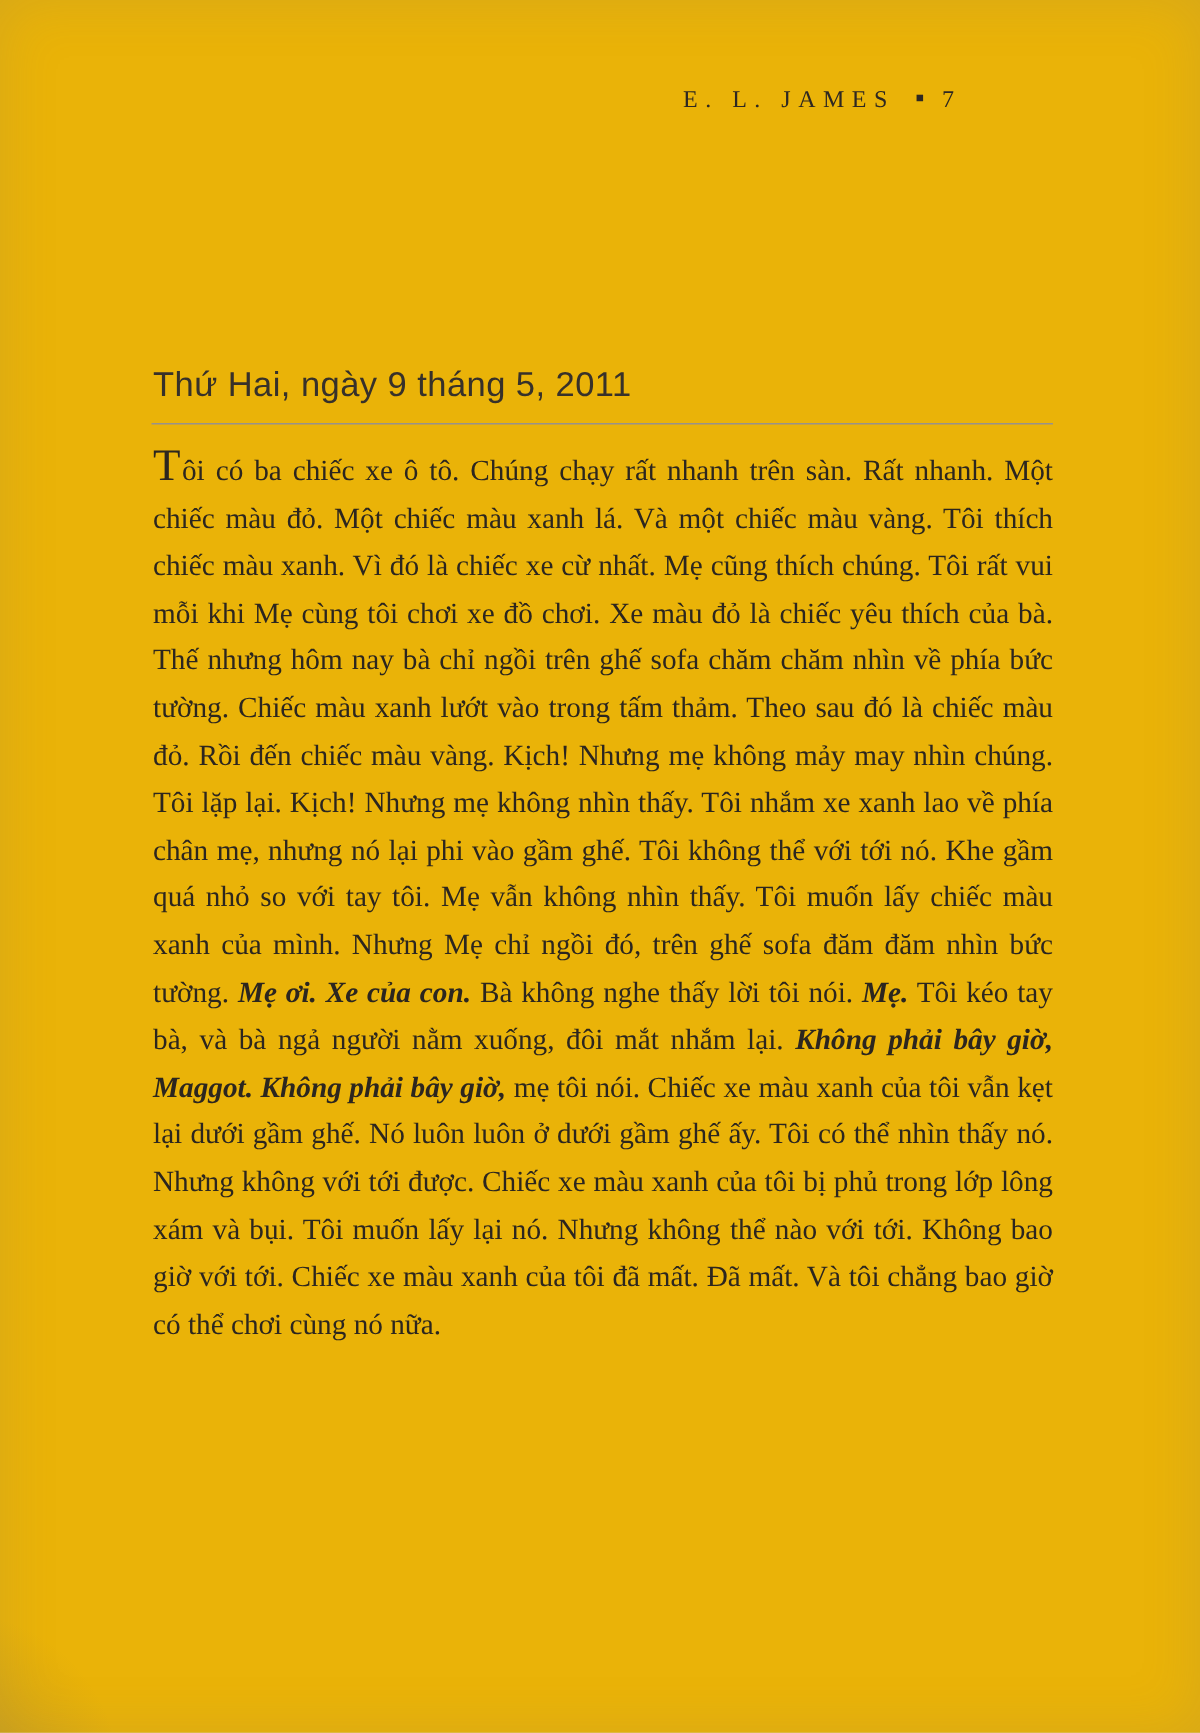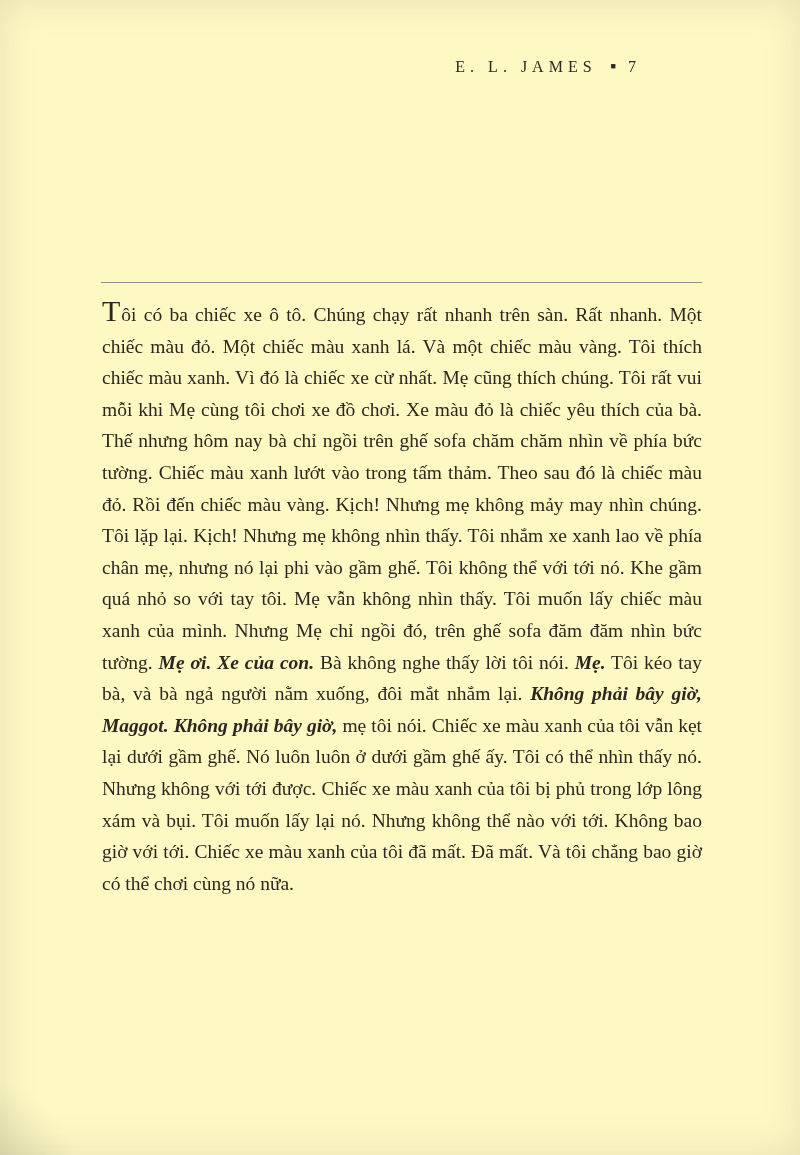--- a/index.html
+++ b/index.html
@@ -9,21 +9,21 @@
   body {
     width: 800px;
     height: 1155px;
     background: #e8e6e1;
     font-family: "Liberation Serif", serif;
   }
   .page {
     position: relative;
     width: 800px;
     height: 1155px;
-    background: #fef9c3;
+    background: #eab308;
     overflow: hidden;
     color: #2c261f;
     box-shadow: inset 0 0 38px rgba(120,115,105,0.18);
   }
   .running-head {
     position: absolute;
     top: 58px;
     left: 0;
     width: 636px;
     text-align: right;
@@ -96,20 +96,21 @@
 </style>
 </head>
 <body>
 
 <div class="page">
 
   <header class="running-head">
     <span>E. L. JAMES</span><span class="sq">■</span><span class="pagenum">7</span>
   </header>
 
+  <h1 class="chapter-heading">Thứ Hai, ngày 9 tháng 5, 2011</h1>
 
   <hr class="rule">
 
   <p class="body-text"><span class="dropcap">T</span><span><span>ôi có ba chiếc xe ô tô. Chúng chạy rất nhanh trên sàn. Rất nhanh. Một chiếc màu đỏ. Một chiếc màu xanh lá. Và một chiếc màu vàng. Tôi thích chiếc màu xanh. Vì đó là chiếc xe cừ nhất. Mẹ cũng thích chúng. Tôi rất vui mỗi khi Mẹ cùng tôi chơi xe đồ chơi. Xe màu đỏ là chiếc yêu thích của bà. Thế nhưng hôm nay bà chỉ ngồi trên ghế sofa chăm chăm nhìn về phía bức tường. Chiếc màu xanh lướt vào trong tấm thảm. Theo sau đó là chiếc màu đỏ. Rồi đến chiếc màu vàng. Kịch! Nhưng mẹ không mảy may nhìn chúng. Tôi lặp lại. Kịch! Nhưng mẹ không nhìn thấy. Tôi nhắm xe xanh lao về phía chân mẹ, nhưng nó lại phi vào gầm ghế. Tôi không thể với tới nó. Khe gầm quá nhỏ so với tay tôi. Mẹ vẫn không nhìn thấy. Tôi muốn lấy chiếc màu xanh của mình. Nhưng Mẹ chỉ ngồi đó, trên ghế sofa đăm đăm nhìn bức tường. </span><span class="italic">Mẹ ơi. Xe của con.</span><span> Bà không nghe thấy lời tôi nói. </span><span class="italic">Mẹ.</span><span> Tôi kéo tay bà, và bà ngả người nằm xuống, đôi mắt nhắm lại. </span><span class="italic">Không phải bây giờ, Maggot. Không phải bây giờ,</span><span> mẹ tôi nói. Chiếc xe màu xanh của tôi vẫn kẹt lại dưới gầm ghế. Nó luôn luôn ở dưới gầm ghế ấy. Tôi có thể nhìn thấy nó. Nhưng không với tới được. Chiếc xe màu xanh của tôi bị phủ trong lớp lông xám và bụi. Tôi muốn lấy lại nó. Nhưng không thể nào với tới. Không bao giờ với tới. Chiếc xe màu xanh của tôi đã mất. Đã mất. Và tôi chẳng bao giờ có thể chơi cùng nó nữa.</span></span></p>
 
   <div class="corner-shade"></div>
 
 </div>
 
 </body></html>

